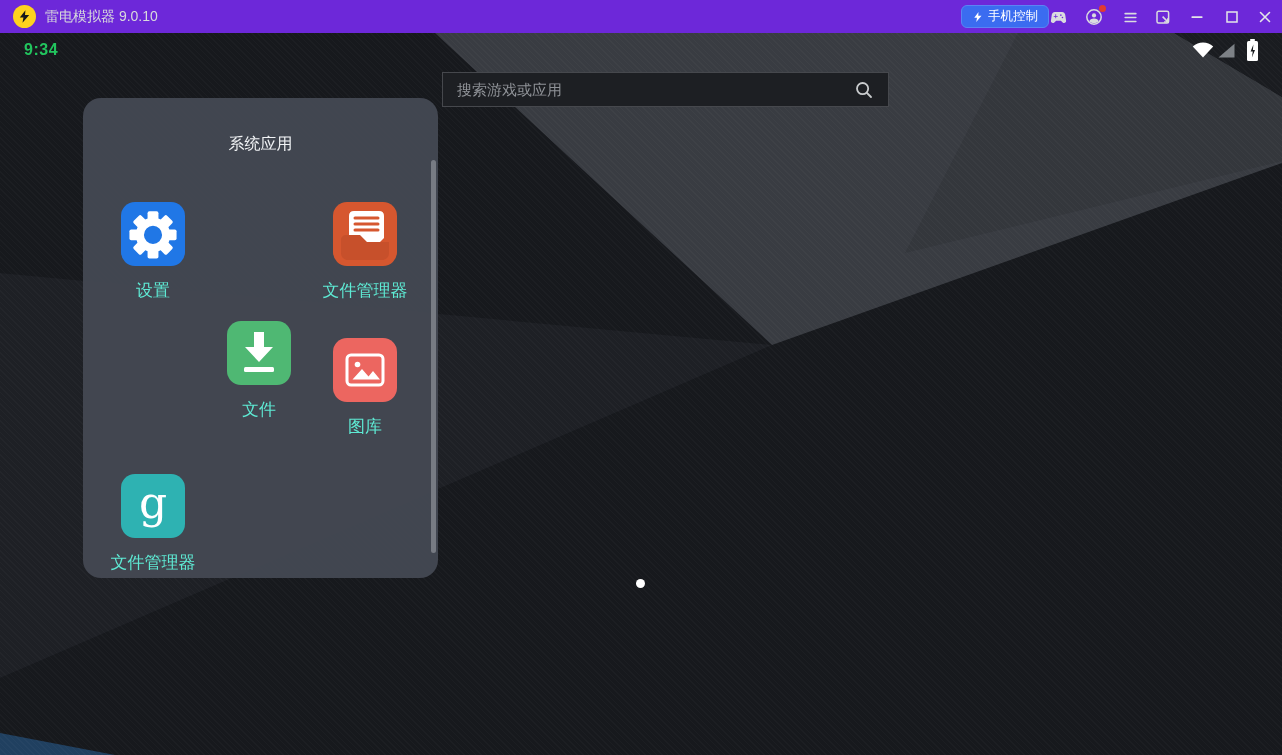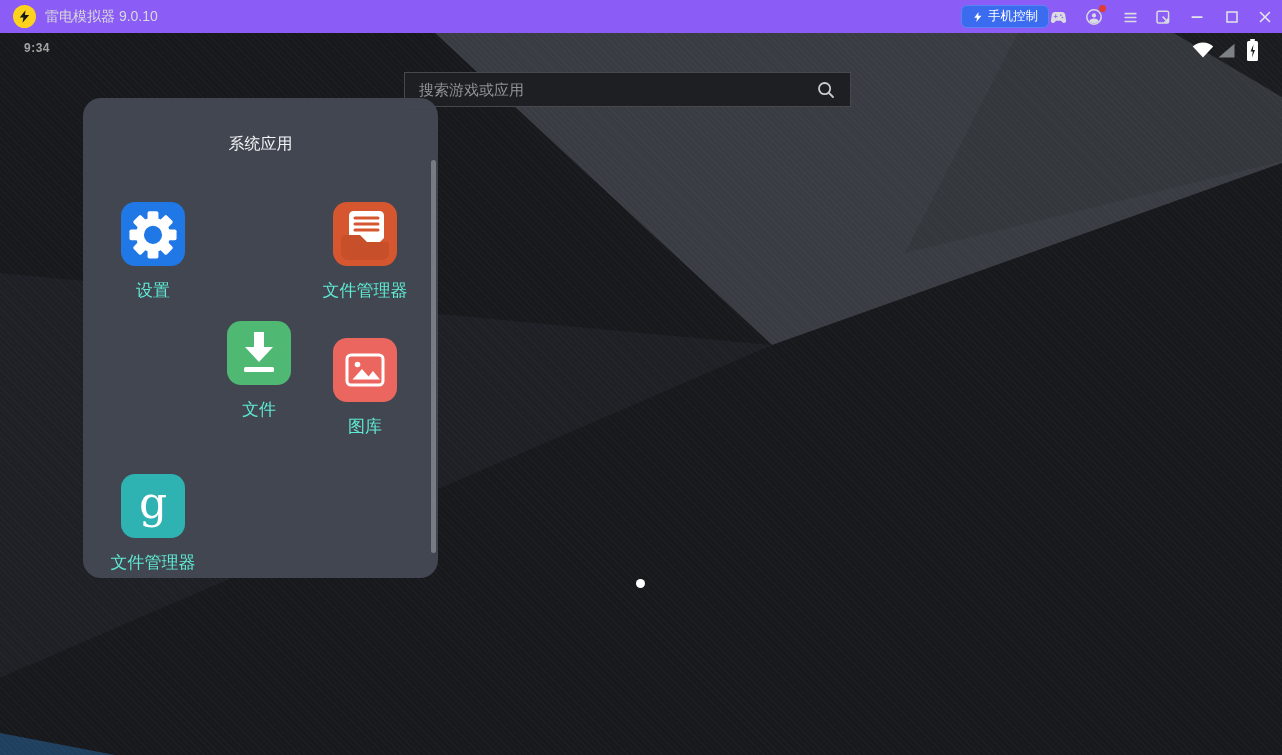--- a/index.html
+++ b/index.html
@@ -2,21 +2,21 @@
 <html><head>
 <meta charset="utf-8">
 <style>
   * { margin:0; padding:0; box-sizing:border-box; }
   html,body { width:1282px; height:755px; overflow:hidden; background:#000; }
   body { font-family:"Liberation Sans","DejaVu Sans",sans-serif; }
   .stage { position:relative; width:1282px; height:755px; }
 
   
   .titlebar { position:absolute; left:0; top:0; width:1282px; height:33px;
-              background:#8b5cf6; display:flex; align-items:center;padding-left:40px; }
+              background:#6d28d9; display:flex; align-items:center;padding-left:40px; }
   .logo { position:absolute; left:13px; top:5px; width:23px; height:23px;
           border-radius:50%; background:#ffd21e; display:flex; align-items:center; justify-content:center; }
   .win-title { position:absolute; left:45px; top:0; height:33px; line-height:33px;
                color:#d8dadc; font-size:14px; }
   .phone-btn { position:absolute; left:961px; top:5px; height:23px; padding:0 10px;
                background:#3b6cf0; border:1px solid #5a84f4; border-radius:6px;
                color:#fff; font-size:12.5px; display:flex; align-items:center; gap:4px; cursor:pointer;
                font-family:Liberation Sans, sans-serif; }
   .tb-icon { position:absolute; top:7px; width:20px; height:20px; display:flex;
              align-items:center; justify-content:center; cursor:pointer; }
@@ -30,26 +30,26 @@
   .facet { position:absolute; inset:0; }
   .f-light  { background:#393c42; clip-path:polygon(435px 0,1174px 0,1282px 64px,1282px 130px,772px 312px); }
   .f-light2 { background:#34373c; clip-path:polygon(1018px 0,1174px 0,1282px 64px,1282px 128px,905px 220px); }
   .f-corner { background:#1a1c20; clip-path:polygon(1174px 0,1282px 0,1282px 64px); }
   .f-left   { background:#1e2025; clip-path:polygon(0 240px,772px 312px,0 645px); }
   .f-blue   { background:#234a72; opacity:.8; clip-path:polygon(0 700px,115px 722px,0 722px); }
   .weave { position:absolute; inset:0; pointer-events:none;
            background:repeating-linear-gradient(45deg, rgba(255,255,255,0.022) 0 1px, transparent 1px 4px); }
 
   
-  .time { position:absolute; left:24px; top:41px; color:#a3a3a3; font-size:12px;
+  .time { position:absolute; left:24px; top:41px; color:#22c55e; font-size:16px;
           font-weight:600; letter-spacing:.5px; }
   .st-icon { position:absolute; }
 
   
-  .searchbar { position:absolute; left:404px; top:72px; width:447px; height:35px;
+  .searchbar { position:absolute; left:442px; top:72px; width:447px; height:35px;
                background:#1d1f23; border:1px solid #46484d; display:flex; align-items:center; }
   .search-input { flex:1; height:100%; background:transparent; border:none; outline:none;
                   padding:0 14px; color:#d7d9dc; font-size:15px; font-family:inherit; }
   .search-input::placeholder { color:#8f9297; }
   .mag { margin-right:14px; flex:0 0 auto; }
 
   
   .folder { position:absolute; left:83px; top:98px; width:355px; height:480px;
             background:rgba(68,72,82,0.96); border-radius:18px; }
   .folder-title { position:absolute; top:36px; left:0; width:100%; text-align:center;

